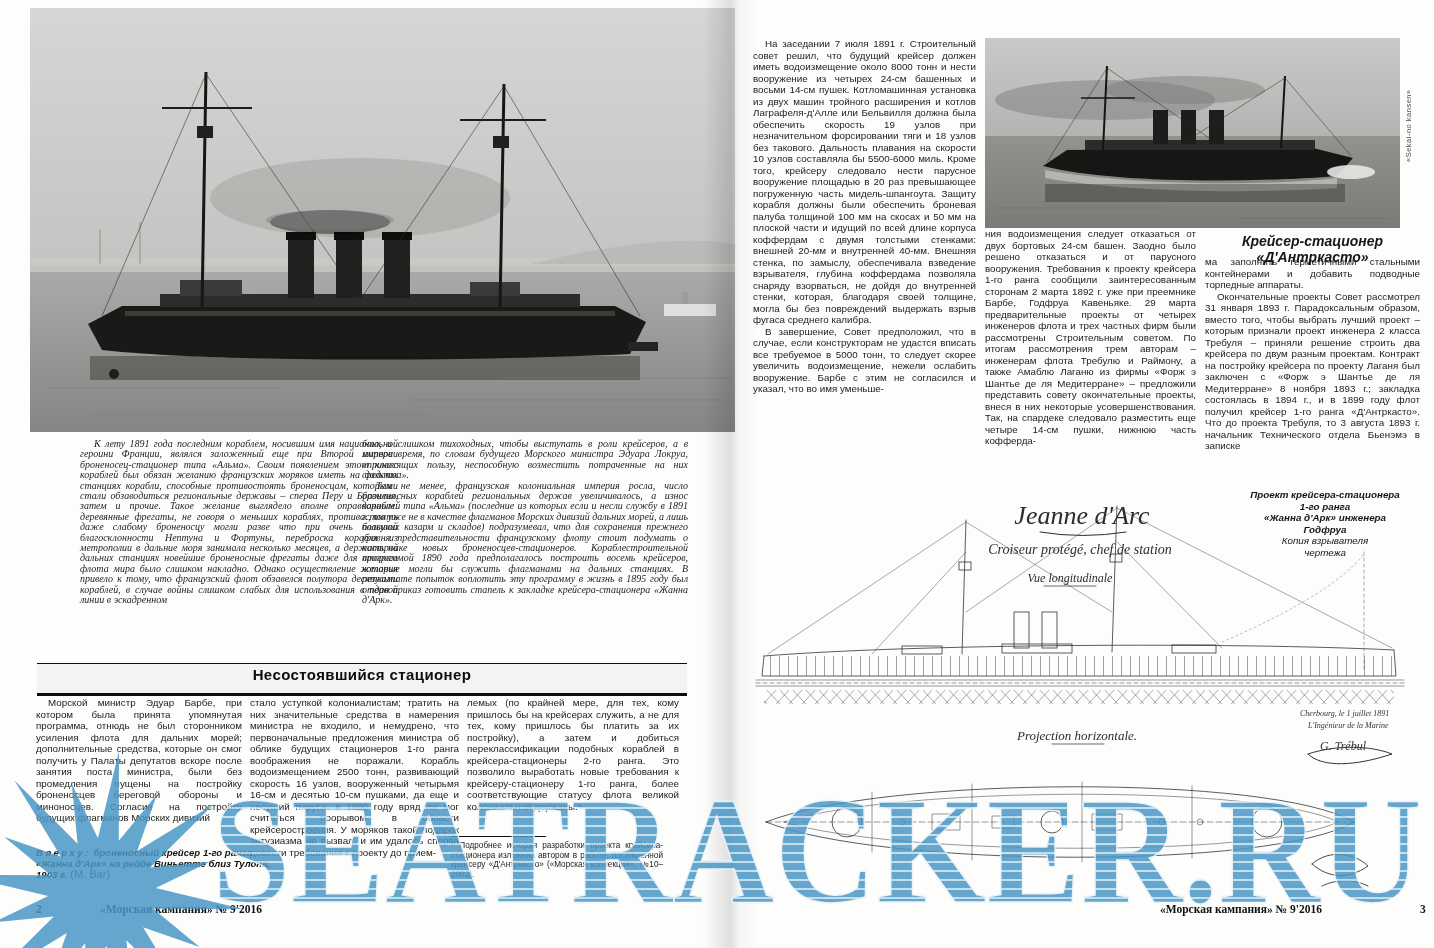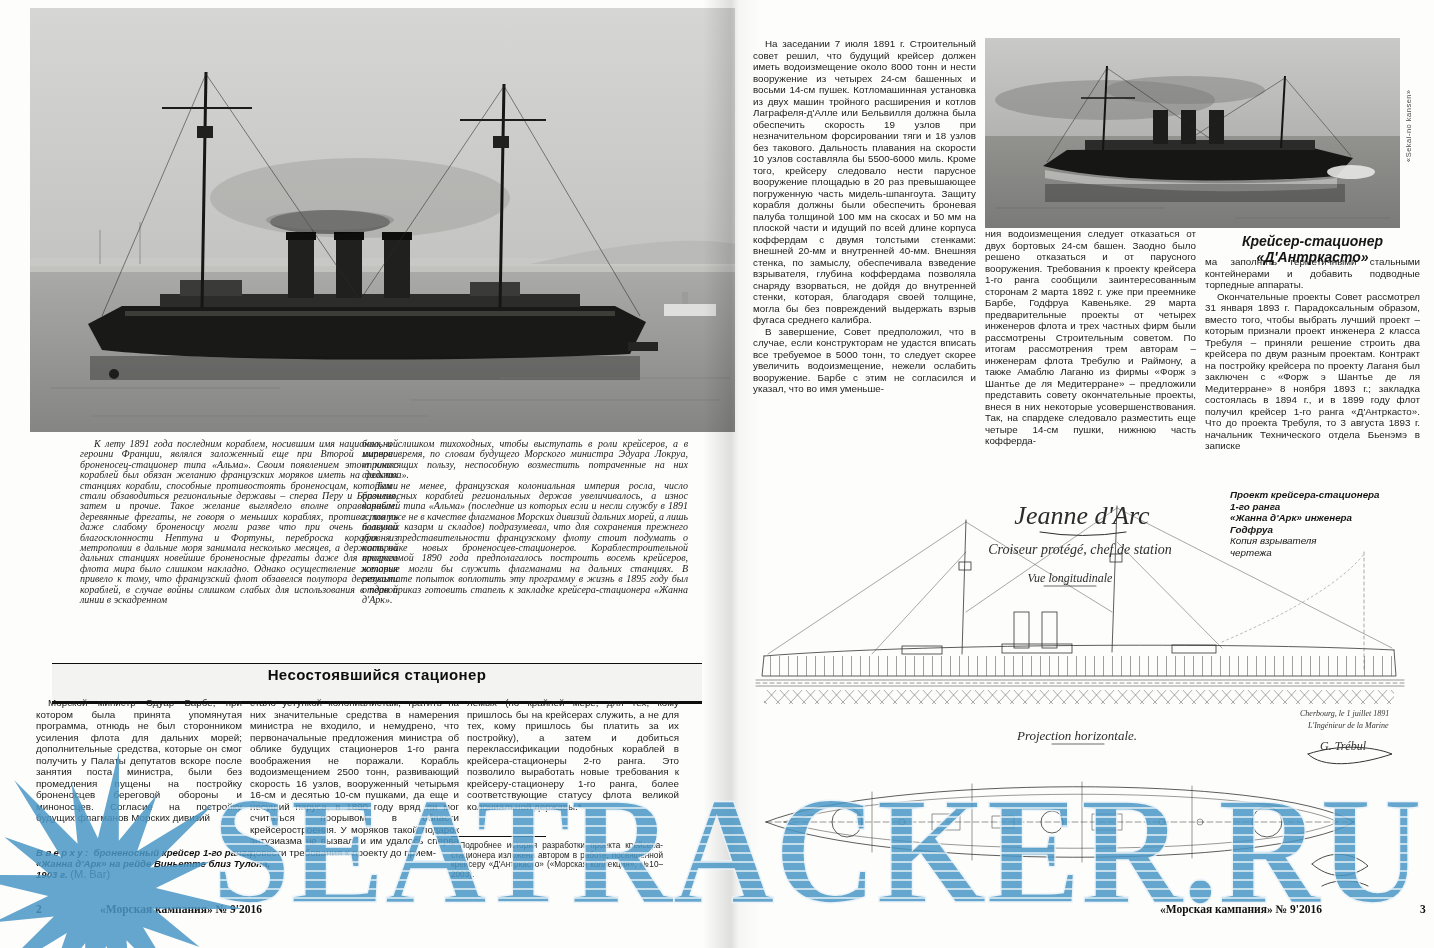--- a/index.html
+++ b/index.html
@@ -7,34 +7,34 @@
        font-family:"Liberation Sans",sans-serif;color:#1b1b1b;}
   .abs{position:absolute;}
   
   .gutter{left:703px;top:0;width:58px;height:948px;
     background:linear-gradient(90deg,rgba(0,0,0,0) 0%,rgba(0,0,0,0.12) 48%,rgba(0,0,0,0.03) 62%,rgba(0,0,0,0) 100%);}
   
   .intro{font-family:"Liberation Serif",serif;font-style:italic;font-size:10px;line-height:10.4px;
          text-align:justify;color:#232323;}
   .intro p{margin:0;text-indent:14px;}
   
-  .heading-band{left:52px;top:663px;width:650px;height:41px;background:#f3f3f1;
+  .heading-band{left:37px;top:663px;width:650px;height:33px;background:#f3f3f1;
     border-top:1.5px solid #0d0d0d;border-bottom:3px solid #0d0d0d;
     text-align:center;font-weight:bold;font-size:15px;line-height:21px;letter-spacing:.4px;color:#0d0d0d;box-sizing:border-box;}
   
   .art{font-size:9.8px;line-height:11.5px;text-align:justify;}
   .art p{margin:0;text-indent:12px;}
   .art p.noind{text-indent:0;}
   .footnote{font-size:8.2px;line-height:9.6px;text-align:justify;color:#222;}
   .fnrule{width:95px;border-top:1px solid #111;margin-bottom:4px;}
   .photocap{font-size:9.6px;line-height:11px;font-weight:bold;font-style:italic;color:#111;}
   .photocap .sp{letter-spacing:2.5px;}
   .photocap .credit{font-weight:normal;font-style:normal;font-size:11px;color:#333;}
   .capital-caption{font-size:14px;font-weight:bold;font-style:italic;text-align:center;color:#151515;}
-  .draw-cap{font-size:9.8px;line-height:11.6px;font-style:italic;text-align:left;color:#151515;}
+  .draw-cap{font-size:9.8px;line-height:11.6px;font-style:italic;text-align:center;color:#151515;}
   .draw-cap .b{font-weight:bold;}
   .footer{font-family:"Liberation Serif",serif;font-weight:bold;font-size:11.5px;color:#101010;}
   .vcredit{font-size:7.5px;color:#4a4a4a;writing-mode:vertical-rl;transform:rotate(180deg);letter-spacing:.5px;}
   svg text{font-family:"Liberation Serif",serif;}
   .wm{pointer-events:none;z-index:40;left:0;top:0;}
 </style>
 </head>
 <body>
 
 <div class="abs" style="left:0;top:0;width:717px;height:948px;">

